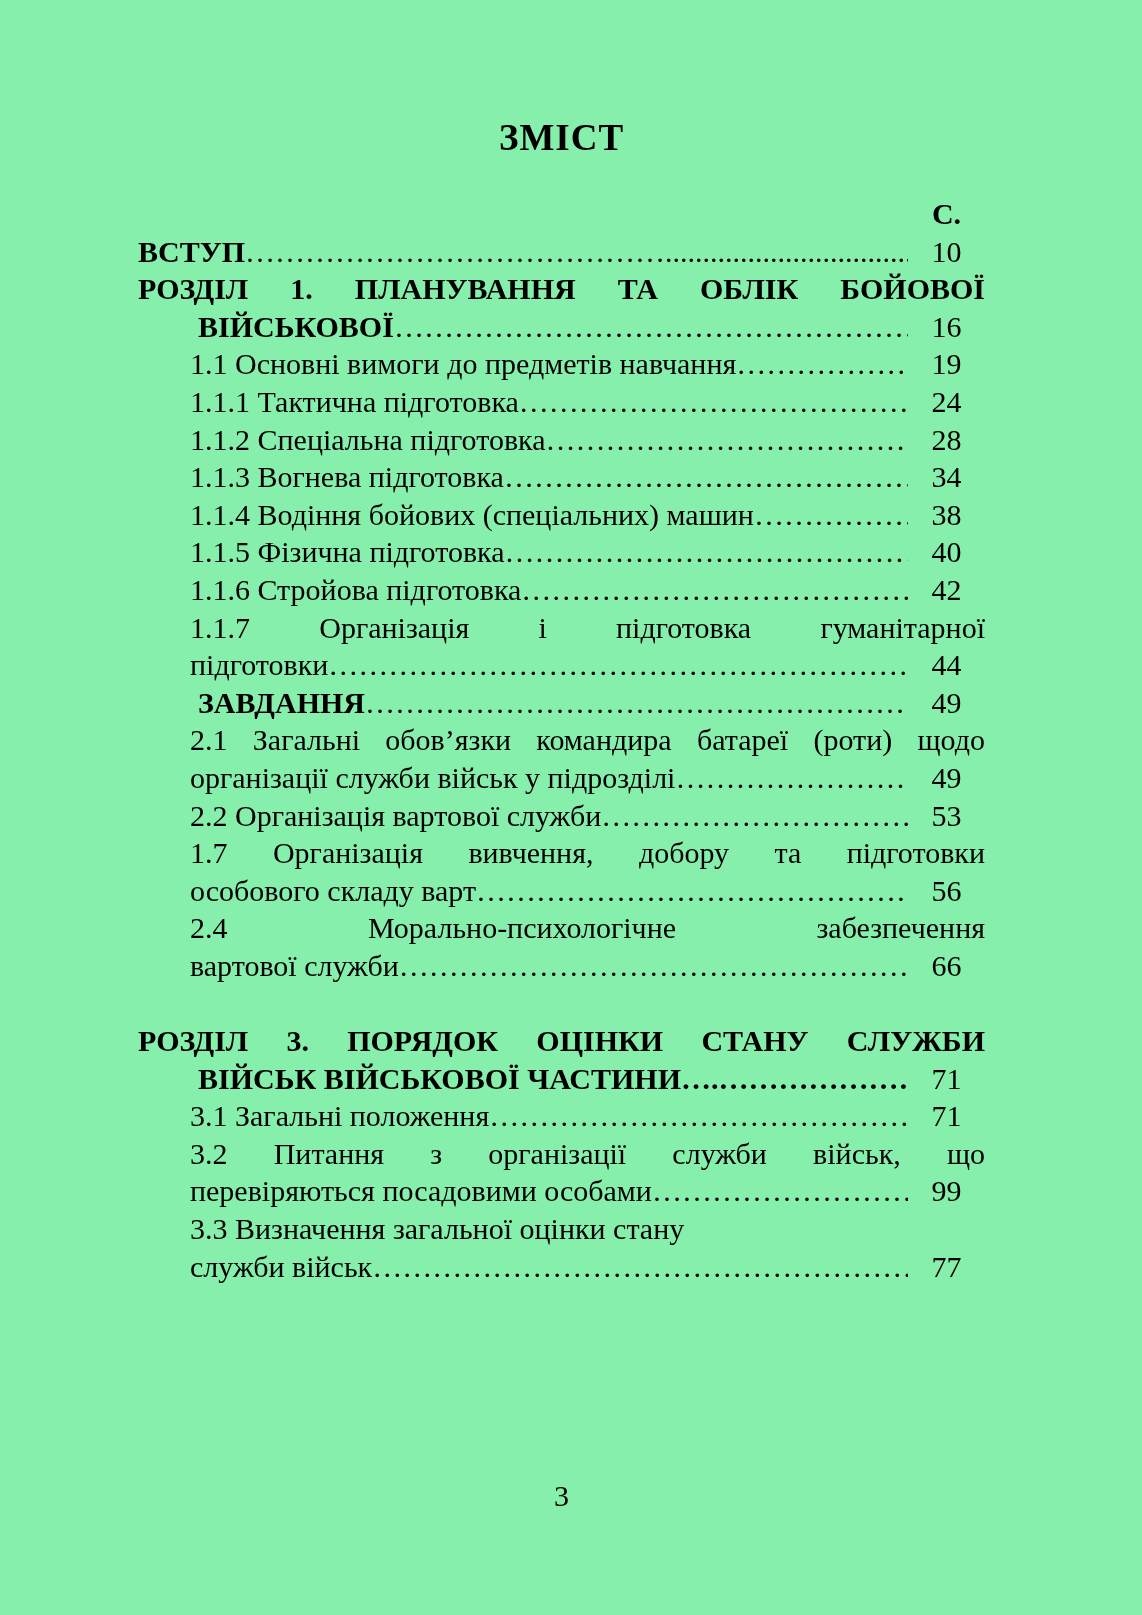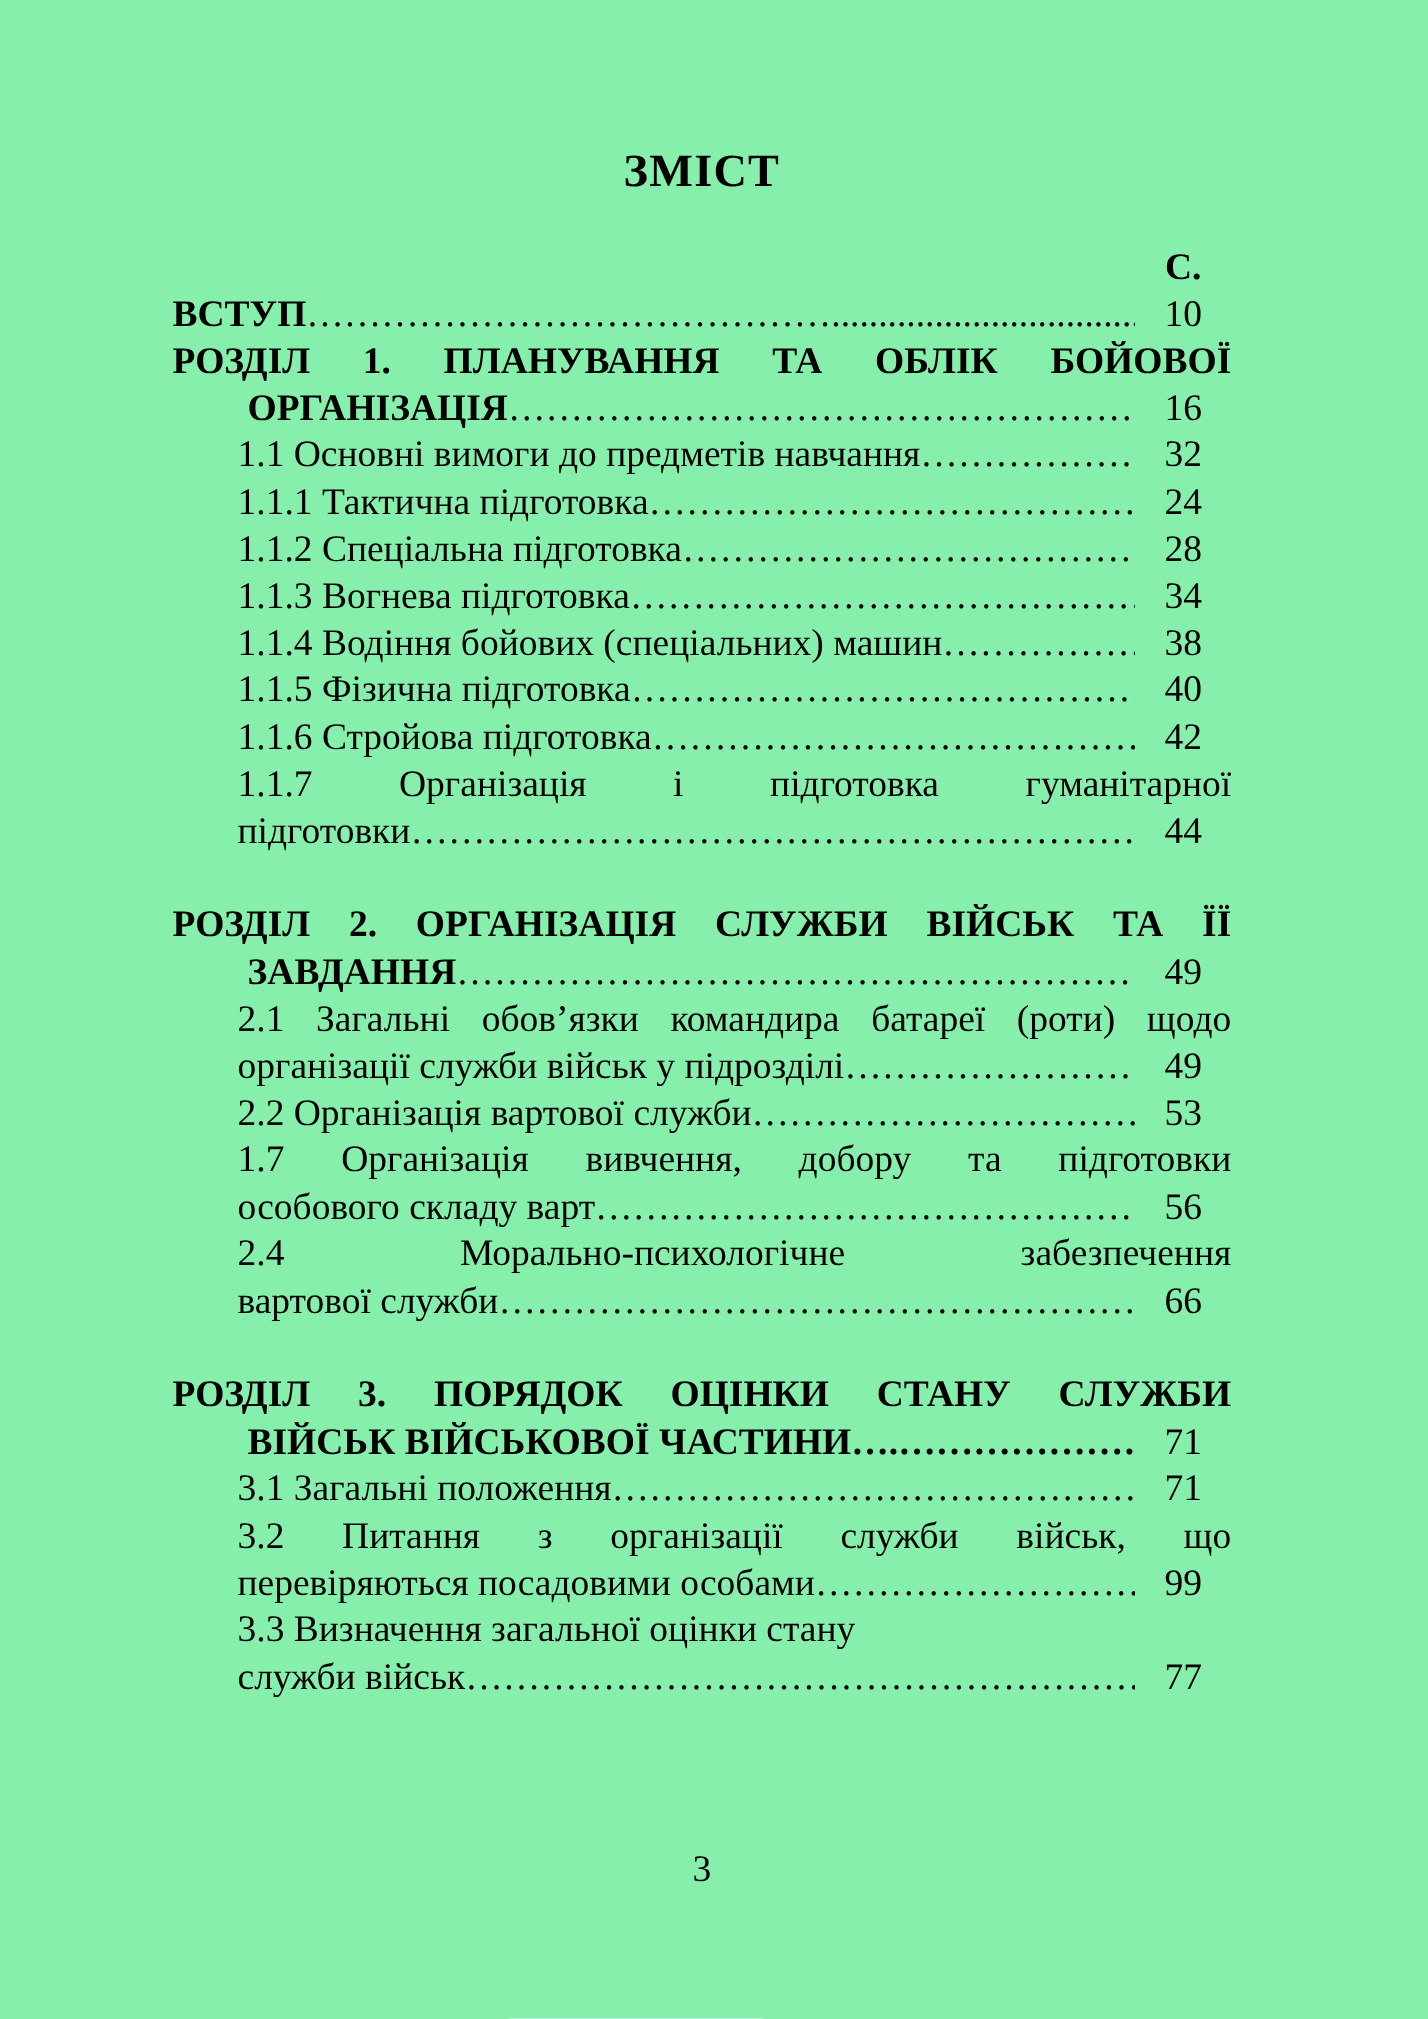--- a/index.html
+++ b/index.html
@@ -77,26 +77,26 @@
     </div>
 
       <div class="row">
         <div class="cell-text"><span class="b">ВСТУП</span><span>……………………………………........................................................</span></div>
         <div class="cell-page">10</div>
       </div>
       <div class="row justify">
         <div class="cell-text full"><span class="b">РОЗДІЛ 1. ПЛАНУВАННЯ ТА ОБЛІК БОЙОВОЇ</span></div>
       </div>
       <div class="row">
-        <div class="cell-text ind2"><span class="b">ОРГАНІЗАЦІЯ</span><span>…………………………………………………………………</span></div>
+        <div class="cell-text ind2"><span class="b">ВІЙСЬКОВОЇ</span><span>…………………………………………………………………</span></div>
         <div class="cell-page">16</div>
       </div>
       <div class="row">
         <div class="cell-text ind1"><span>1.1 Основні вимоги до предметів навчання……………………………………</span></div>
-        <div class="cell-page">32</div>
+        <div class="cell-page">19</div>
       </div>
       <div class="row">
         <div class="cell-text ind1"><span>1.1.1 Тактична підготовка……………………………………………………</span></div>
         <div class="cell-page">24</div>
       </div>
       <div class="row">
         <div class="cell-text ind1"><span>1.1.2 Спеціальна підготовка…………………………………………………</span></div>
         <div class="cell-page">28</div>
       </div>
       <div class="row">
@@ -114,23 +114,20 @@
       <div class="row">
         <div class="cell-text ind1"><span>1.1.6 Стройова підготовка……………………………………………………</span></div>
         <div class="cell-page">42</div>
       </div>
       <div class="row justify">
         <div class="cell-text full ind1"><span>1.1.7 Організація і підготовка гуманітарної</span></div>
       </div>
       <div class="row">
         <div class="cell-text ind1"><span>підготовки……………………………………………………………………..</span></div>
         <div class="cell-page">44</div>
-      </div>
-      <div class="row justify gap">
-        <div class="cell-text full"><span class="b">РОЗДІЛ 2. ОРГАНІЗАЦІЯ СЛУЖБИ ВІЙСЬК ТА ЇЇ</span></div>
       </div>
       <div class="row">
         <div class="cell-text ind2"><span class="b">ЗАВДАННЯ</span><span>…………………………………………………………………...</span></div>
         <div class="cell-page">49</div>
       </div>
       <div class="row justify">
         <div class="cell-text full ind1"><span>2.1 Загальні обов’язки командира батареї (роти) щодо</span></div>
       </div>
       <div class="row">
         <div class="cell-text ind1"><span>організації служби військ у підрозділі…………………………………………...</span></div>

